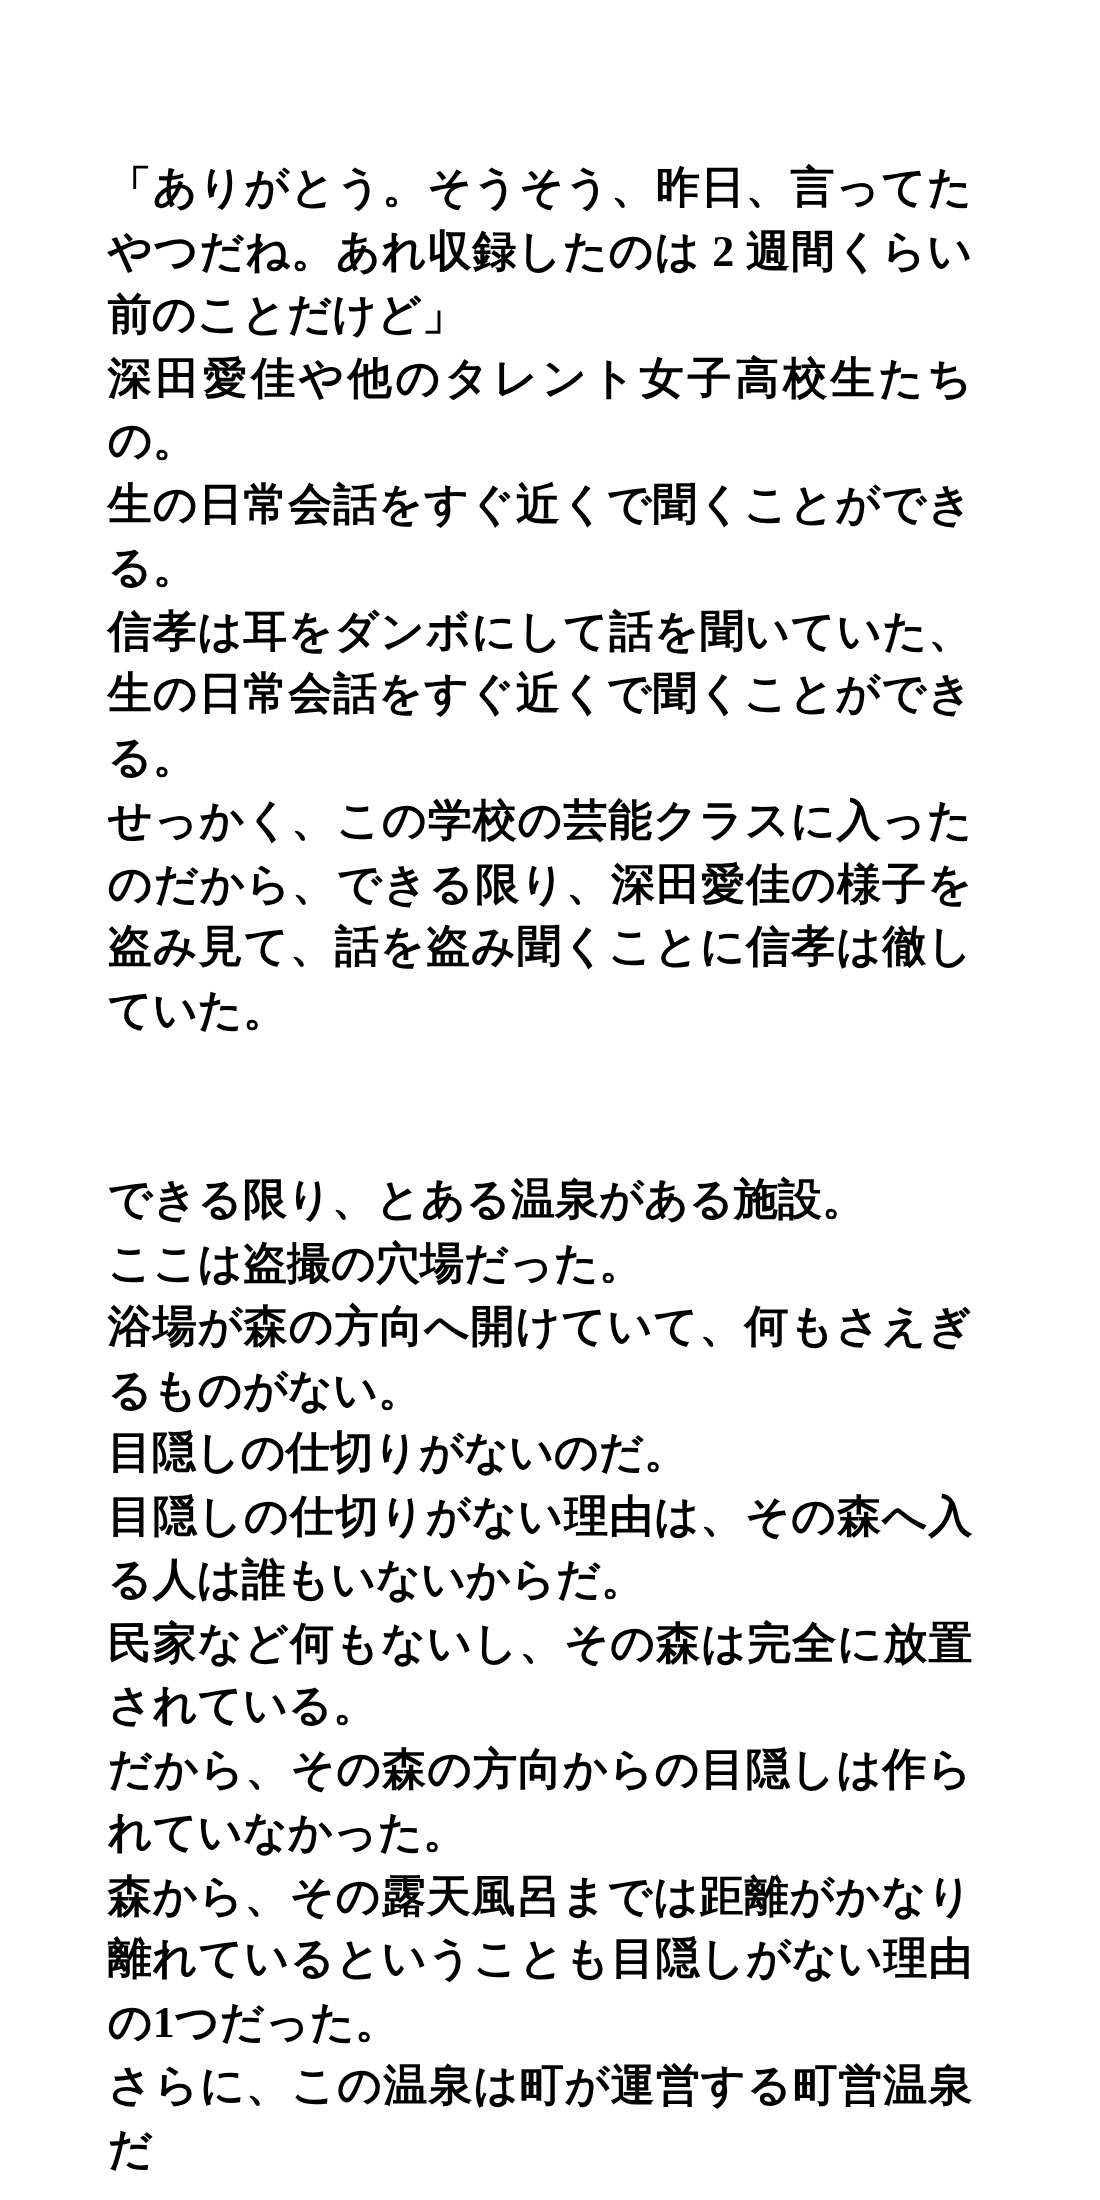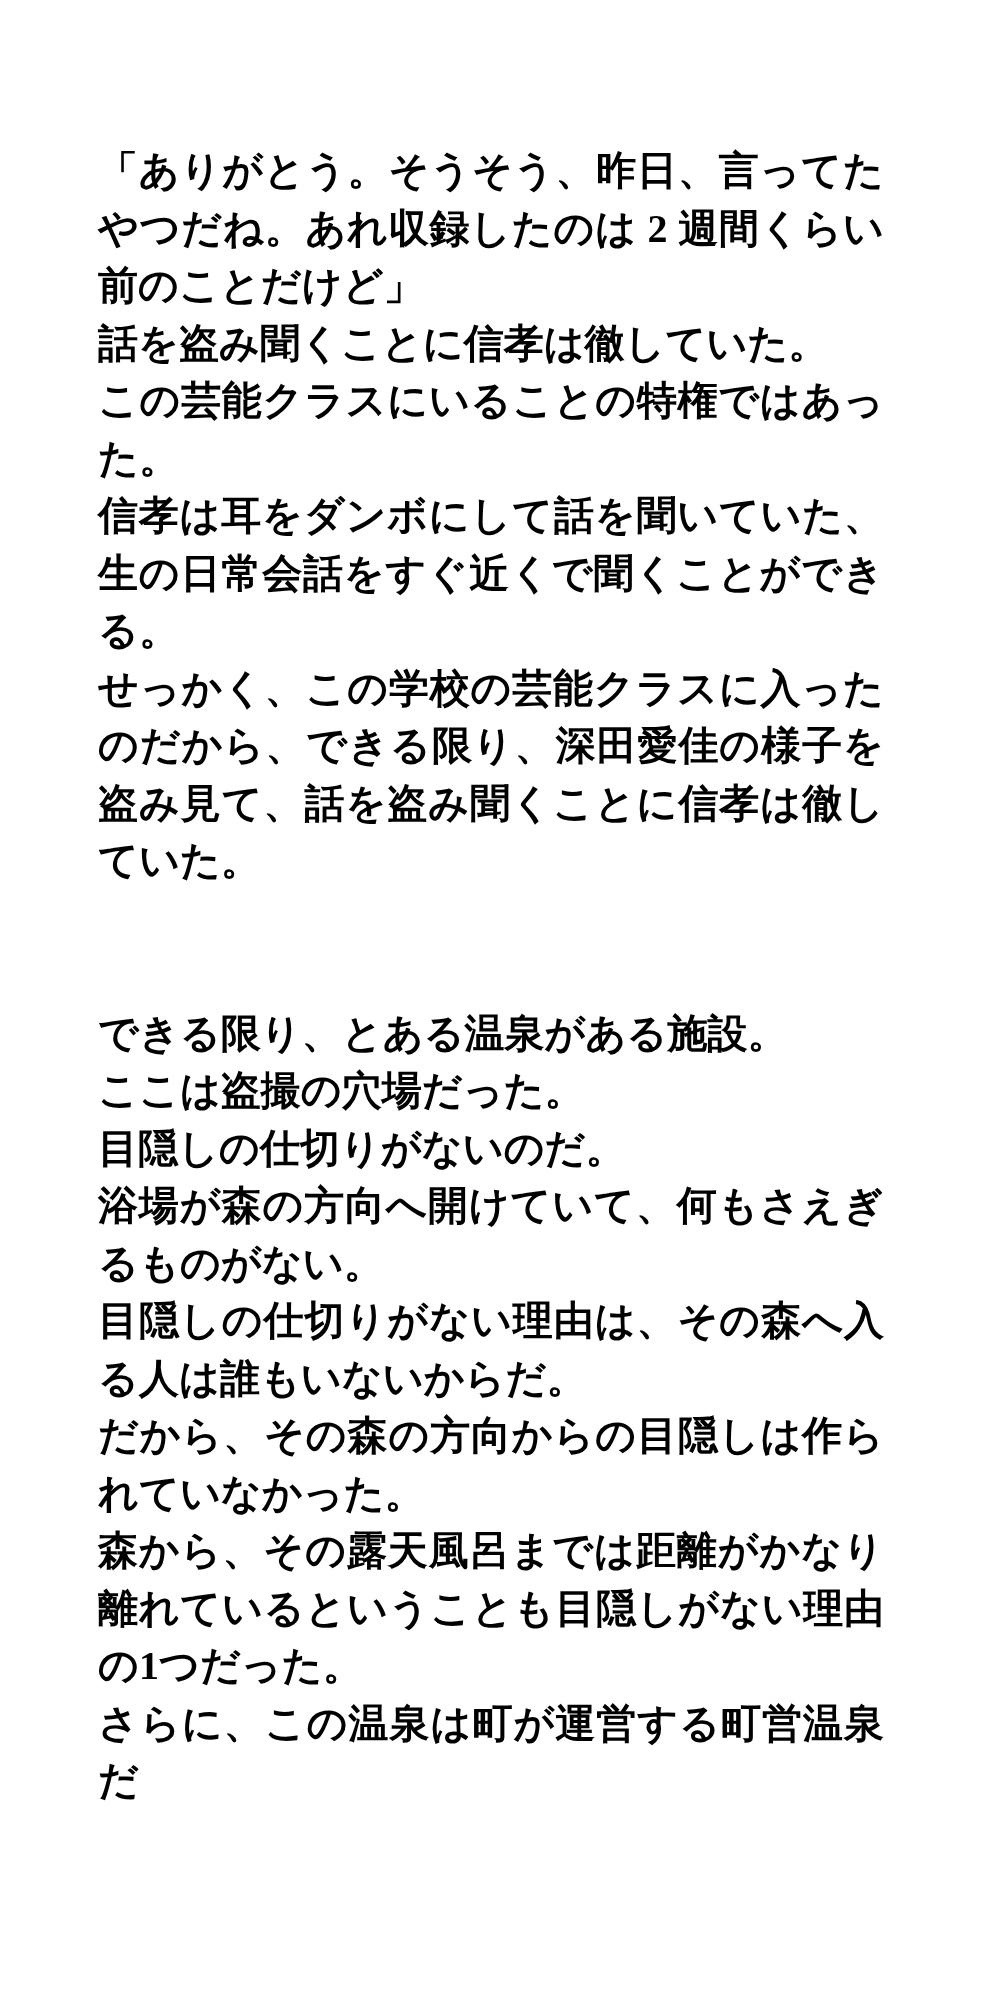--- a/index.html
+++ b/index.html
@@ -36,31 +36,32 @@
   .section-break {
     height: 115px; 
   }
 </style>
 </head>
 <body>
 
 <div class="page">
   <div class="section">
       <p>「ありがとう。そうそう、昨日、言ってたやつだね。あれ収録したのは 2 週間くらい前のことだけど」</p>
-      <p>話を盗み聞くことに信孝は徹していた。</p>
-      <p>この芸能クラスにいることの特権ではあった。</p>
+      <p>深田愛佳や他のタレント女子高校生たちの。</p>
+      <p>生の日常会話をすぐ近くで聞くことができる。</p>
       <p>信孝は耳をダンボにして話を聞いていた、生の日常会話をすぐ近くで聞くことができる。</p>
       <p>せっかく、この学校の芸能クラスに入ったのだから、できる限り、深田愛佳の様子を盗み見て、話を盗み聞くことに信孝は徹していた。</p>
     </div>
 
   <div class="section-break"></div>
 
   <div class="section">
       <p>できる限り、とある温泉がある施設。</p>
       <p>ここは盗撮の穴場だった。</p>
+      <p>浴場が森の方向へ開けていて、何もさえぎるものがない。</p>
       <p>目隠しの仕切りがないのだ。</p>
-      <p>浴場が森の方向へ開けていて、何もさえぎるものがない。</p>
       <p>目隠しの仕切りがない理由は、その森へ入る人は誰もいないからだ。</p>
+      <p>民家など何もないし、その森は完全に放置されている。</p>
       <p>だから、その森の方向からの目隠しは作られていなかった。</p>
       <p>森から、その露天風呂までは距離がかなり離れているということも目隠しがない理由の1つだった。</p>
       <p>さらに、この温泉は町が運営する町営温泉だ</p>
     </div>
 </div>
 
 </body></html>

